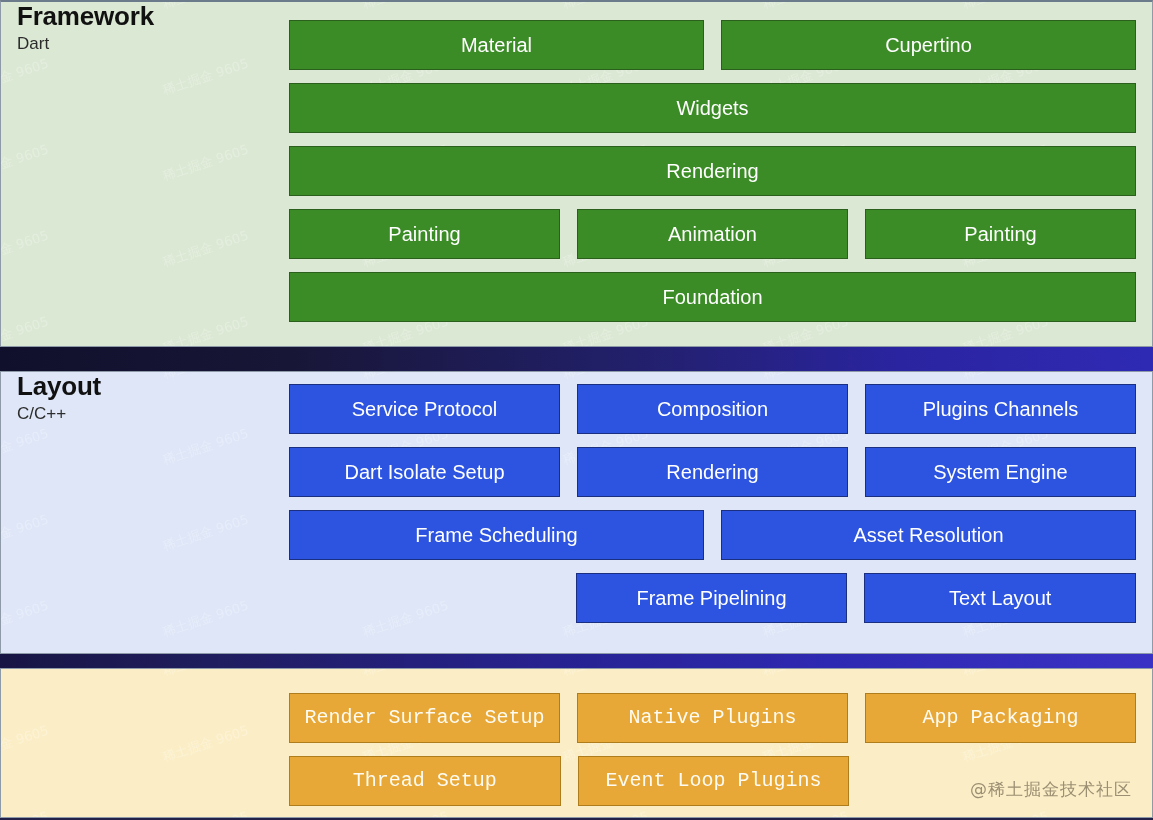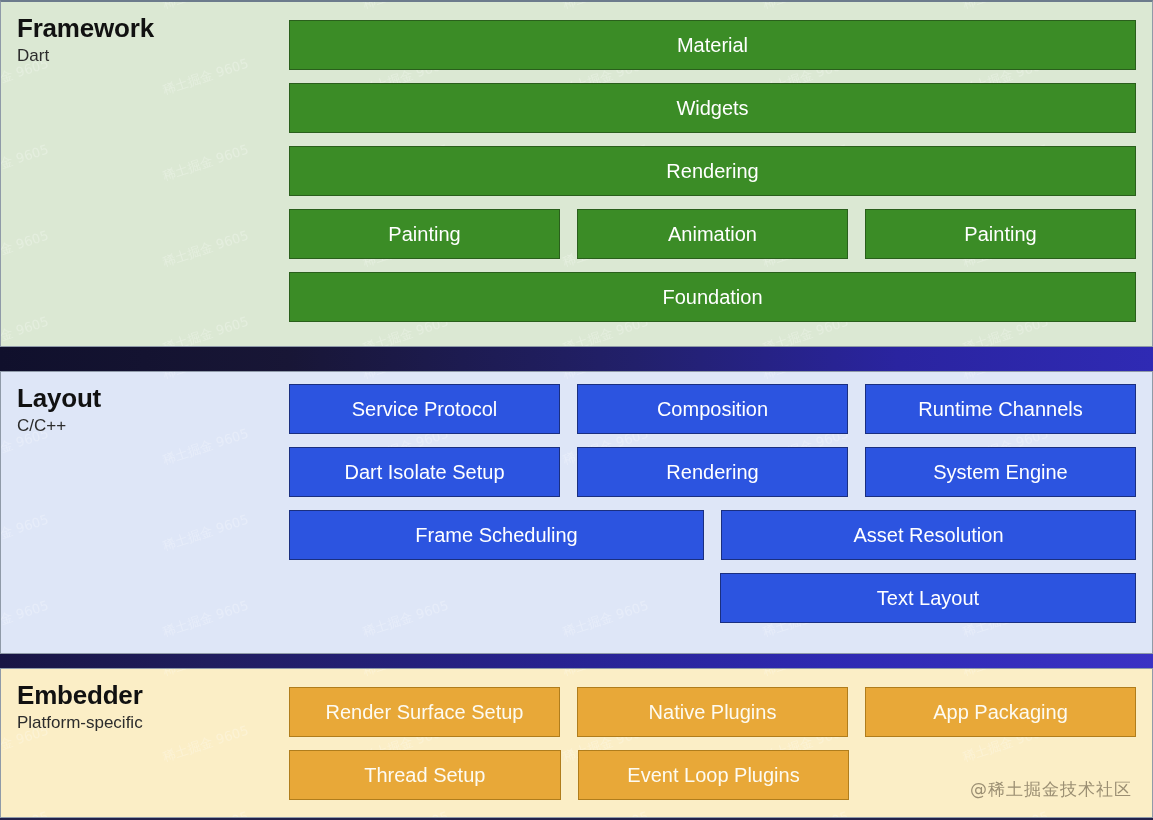--- a/index.html
+++ b/index.html
@@ -62,21 +62,21 @@
   .divider-2 {
     top: 654px;
     background: linear-gradient(90deg,
       #181544 0%, #201d5e 18%, #272290 48%, #2e29b2 72%, #3a32c4 100%);
   }
 
   
   .layer-title {
     position: absolute;
     left: 16px;
-    top: 12px;
+    top: 0;
     z-index: 4;
   }
   .layer-title .name {
     font-size: 26px;
     font-weight: bold;
     color: #111111;
     line-height: 1.12;
     letter-spacing: -0.2px;
   }
   .layer-title .sub {
@@ -209,20 +209,21 @@
       </div>
 
     <div class="layer-title">
       <div class="name">Framework</div>
       <div class="sub">Dart</div>
     </div>
 
     <div class="grid" style="top:18px;">
       <div class="grid-row">
         <div class="node green">Material</div>
+        <div class="node green">Cupertino</div>
       </div>
       <div class="grid-row">
         <div class="node green full">Widgets</div>
       </div>
       <div class="grid-row">
         <div class="node green full">Rendering</div>
       </div>
       <div class="grid-row">
         <div class="node green">Painting</div>
         <div class="node green">Animation</div>
@@ -266,33 +267,34 @@
 
     <div class="layer-title">
       <div class="name">Layout</div>
       <div class="sub">C/C++</div>
     </div>
 
     <div class="grid" style="top:12px;">
       <div class="grid-row">
         <div class="node blue">Service Protocol</div>
         <div class="node blue">Composition</div>
-        <div class="node blue">Runtime Channels</div>
+        <div class="node blue">Plugins Channels</div>
       </div>
       <div class="grid-row">
         <div class="node blue">Dart Isolate Setup</div>
         <div class="node blue">Rendering</div>
         <div class="node blue">System Engine</div>
       </div>
       <div class="grid-row">
         <div class="node blue">Frame Scheduling</div>
         <div class="node blue">Asset Resolution</div>
       </div>
       <div class="grid-row">
         <div class="node spacer"></div>
+        <div class="node blue">Frame Pipelining</div>
         <div class="node blue">Text Layout</div>
       </div>
     </div>
   </section>
 
   <div class="divider divider-2"></div>
 
   <section class="layer layer-embedder">
     <div class="watermark-layer">
         <span class="wm" style="left: -40px; top: -20px;">稀土掘金 9605</span>
@@ -308,26 +310,22 @@
         <span class="wm" style="left: 760px; top: 66px;">稀土掘金 9605</span>
         <span class="wm" style="left: 960px; top: 66px;">稀土掘金 9605</span>
         <span class="wm" style="left: -40px; top: 152px;">稀土掘金 9605</span>
         <span class="wm" style="left: 160px; top: 152px;">稀土掘金 9605</span>
         <span class="wm" style="left: 360px; top: 152px;">稀土掘金 9605</span>
         <span class="wm" style="left: 560px; top: 152px;">稀土掘金 9605</span>
         <span class="wm" style="left: 760px; top: 152px;">稀土掘金 9605</span>
         <span class="wm" style="left: 960px; top: 152px;">稀土掘金 9605</span>
       </div>
 
-    <div class="layer-title">
-      <div class="name">Embedder</div>
-      <div class="sub">Platform-specific</div>
-    </div>
-
-    <div class="grid" style="top:18px;">
+
+    <div class="grid" style="top:24px;font-family:Liberation Mono, monospace;">
       <div class="grid-row">
         <div class="node orange">Render Surface Setup</div>
         <div class="node orange">Native Plugins</div>
         <div class="node orange">App Packaging</div>
       </div>
       <div class="grid-row">
         <div class="node orange">Thread Setup</div>
         <div class="node orange">Event Loop Plugins</div>
         <div class="node spacer"></div>
       </div>

